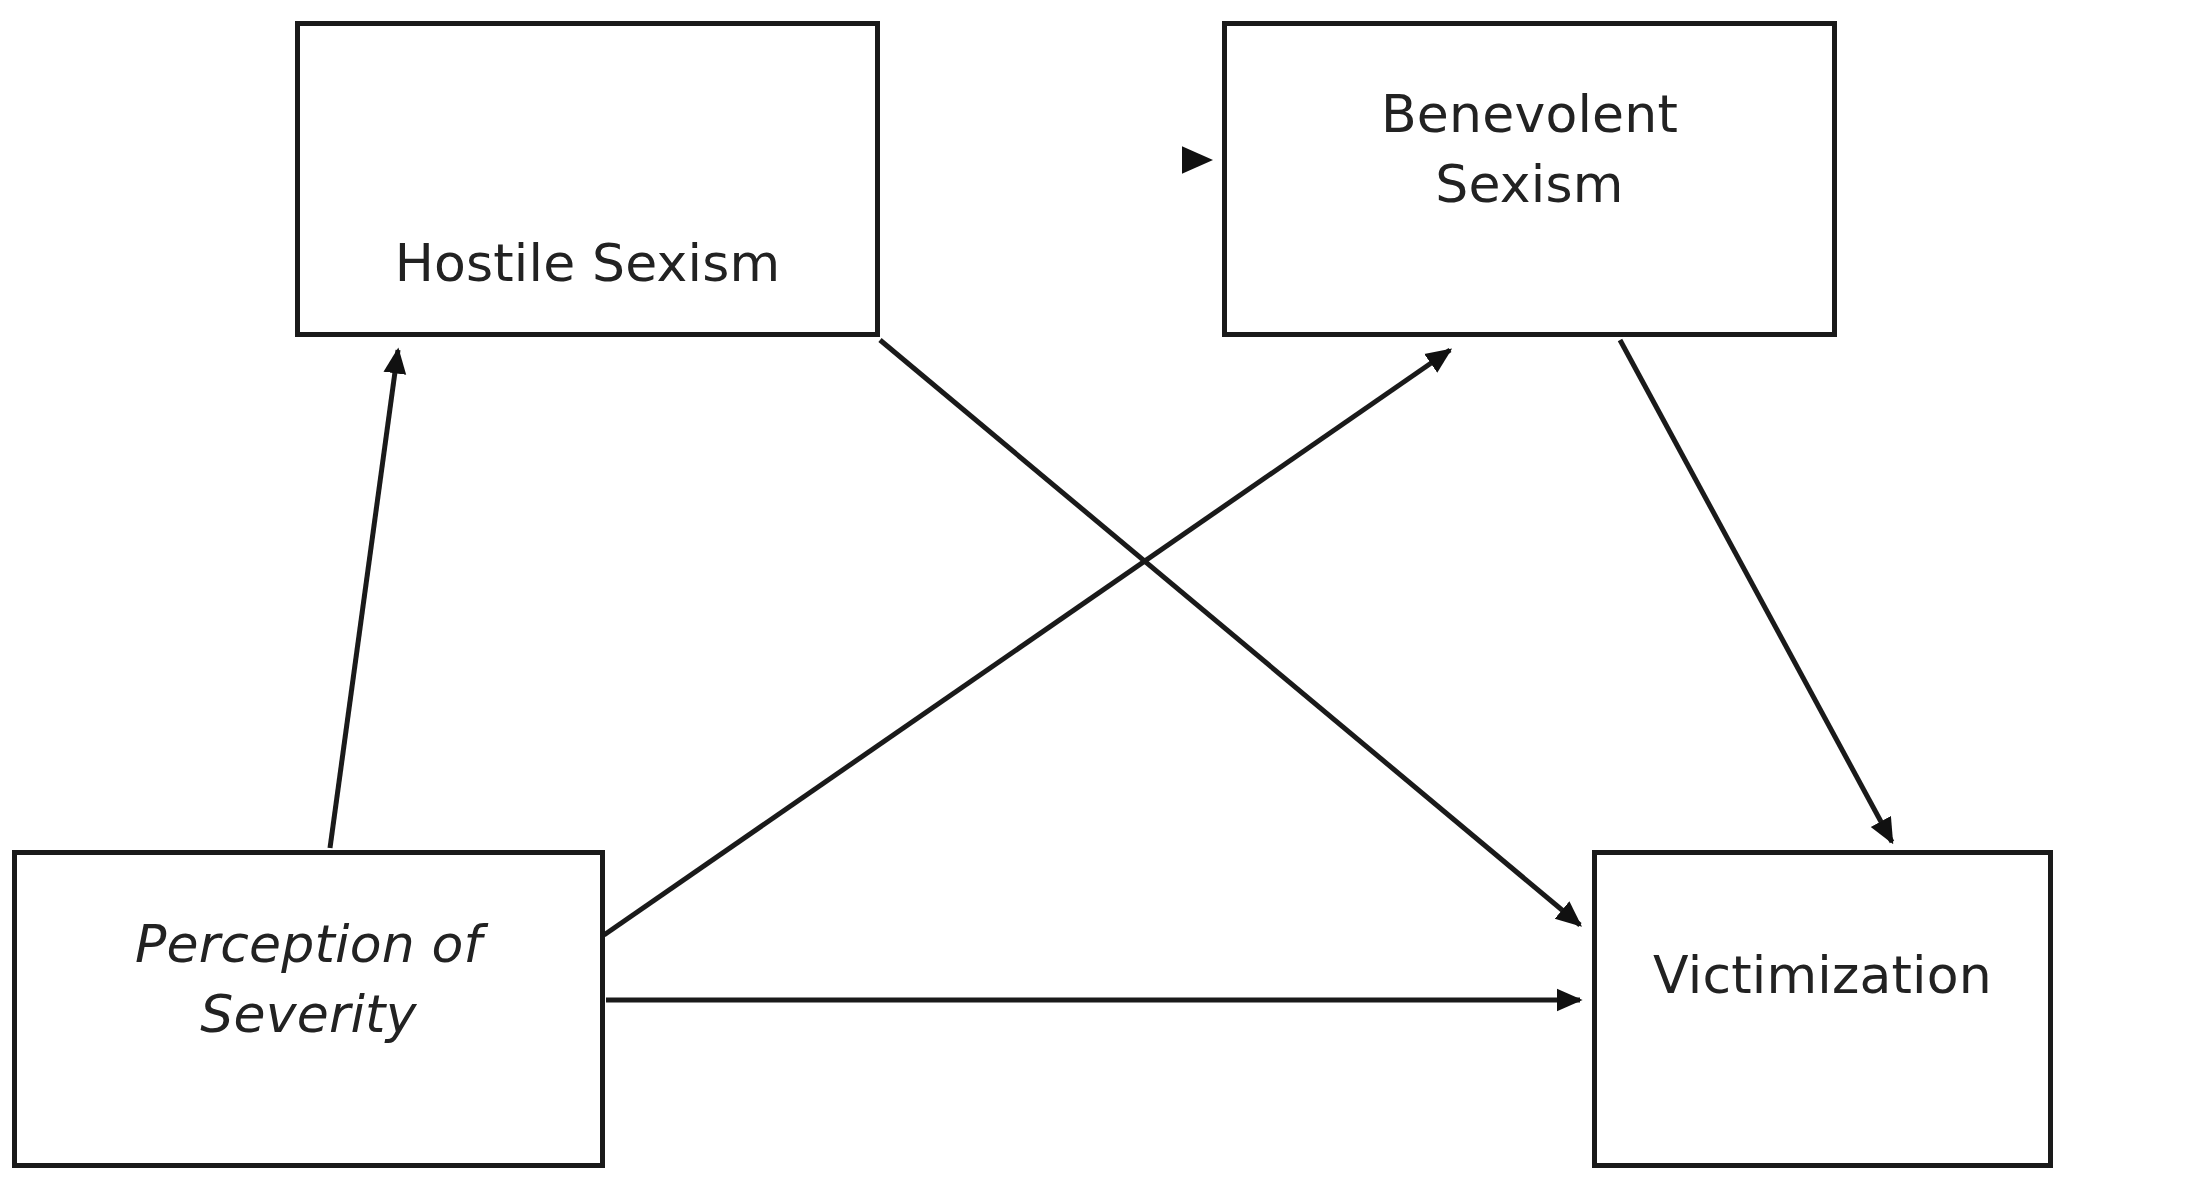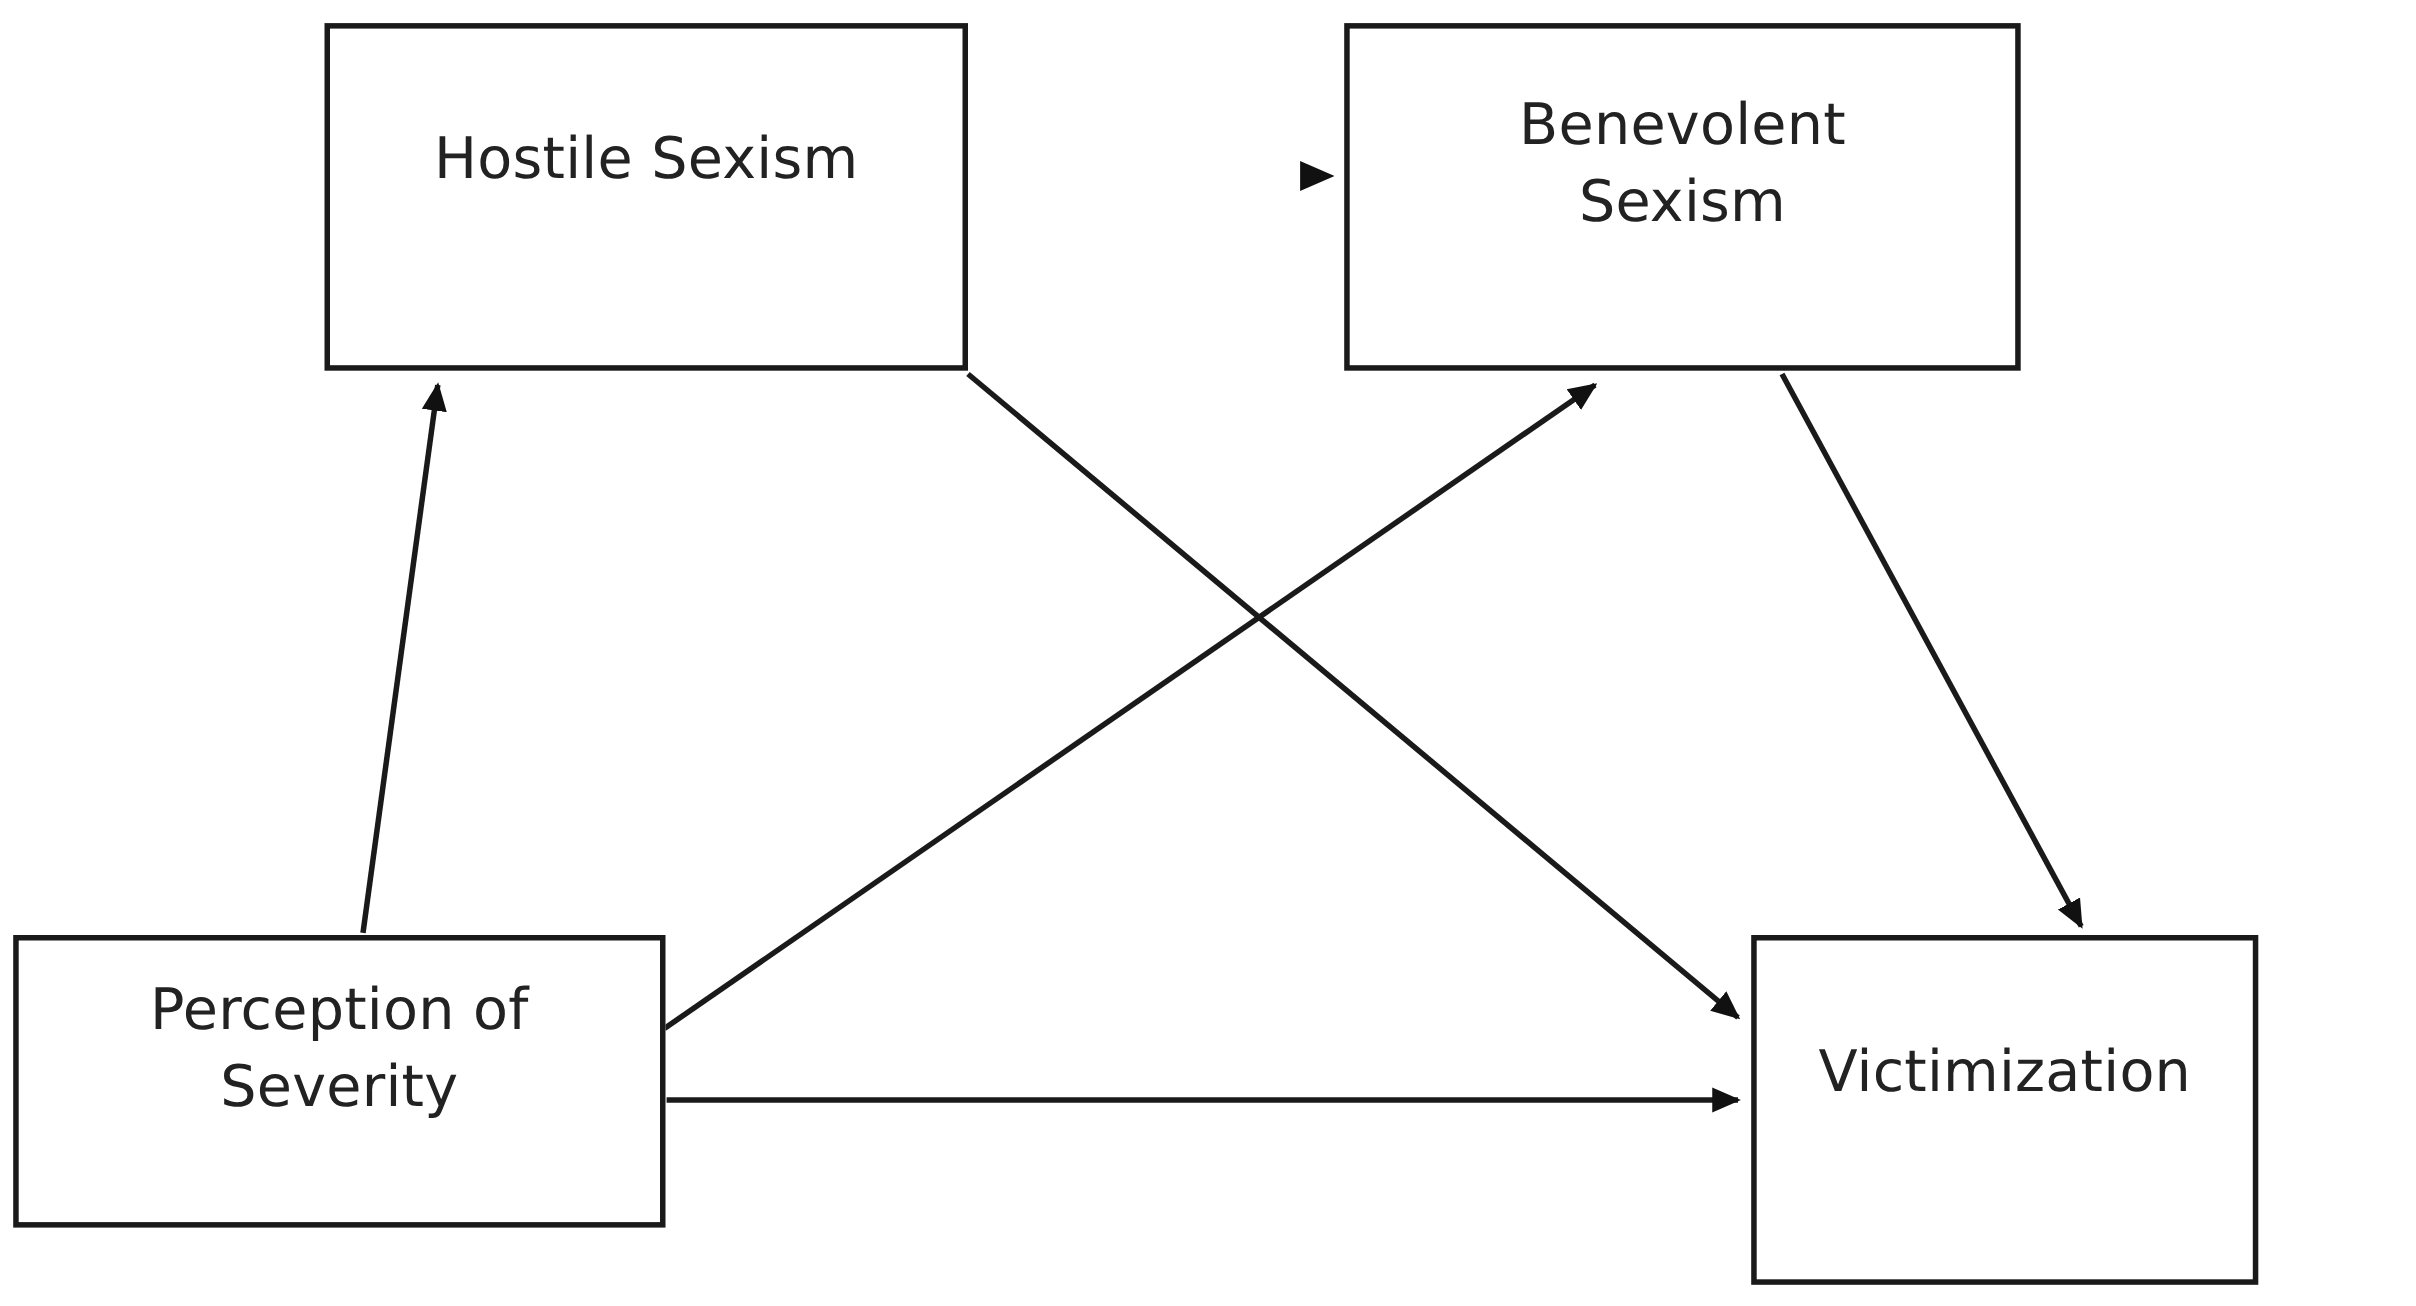--- a/index.html
+++ b/index.html
@@ -69,30 +69,30 @@
     <g id="edge-group">
         <line x1="882" y1="160" x2="1210" y2="160" stroke="url(#edge-fade)" stroke-width="6" stroke-linecap="butt" marker-end="url(#arrowhead-dark)"></line>
         <line x1="330" y1="848" x2="398" y2="350" stroke="#1a1a1a" stroke-width="5" stroke-linecap="butt" marker-end="url(#arrowhead-dark)"></line>
         <line x1="604" y1="935" x2="1450" y2="350" stroke="#1a1a1a" stroke-width="5" stroke-linecap="butt" marker-end="url(#arrowhead-dark)"></line>
         <line x1="606" y1="1000" x2="1580" y2="1000" stroke="#1a1a1a" stroke-width="5" stroke-linecap="butt" marker-end="url(#arrowhead-dark)"></line>
         <line x1="880" y1="340" x2="1580" y2="925" stroke="#1a1a1a" stroke-width="5" stroke-linecap="butt" marker-end="url(#arrowhead-dark)"></line>
         <line x1="1620" y1="340" x2="1892" y2="842" stroke="#1a1a1a" stroke-width="5" stroke-linecap="butt" marker-end="url(#arrowhead-dark)"></line>
       </g>
   </svg>
 
-  <div class="node-box" style="left:295px; top:21px; width:585px; height:316px;">
+  <div class="node-box" style="left:295px; top:21px; width:585px; height:316px;align-items:flex-end;">
     <span class="node-label node-label-shift-up">Hostile Sexism</span>
   </div>
 
   <div class="node-box" style="left:1222px; top:21px; width:615px; height:316px;justify-content:center;">
     <span class="node-label node-label-shift-up-small">Benevolent
 Sexism</span>
   </div>
 
-  <div class="node-box" style="left:12px; top:850px; width:593px; height:266px;">
+  <div class="node-box" style="left:12px; top:850px; width:593px; height:318px;font-style:italic;">
     <span class="node-label node-label-shift-up-small">Perception of
 Severity</span>
   </div>
 
   <div class="node-box" style="left:1592px; top:850px; width:461px; height:318px;">
     <span class="node-label node-label-shift-up">Victimization</span>
   </div>
 
 </div>
 

